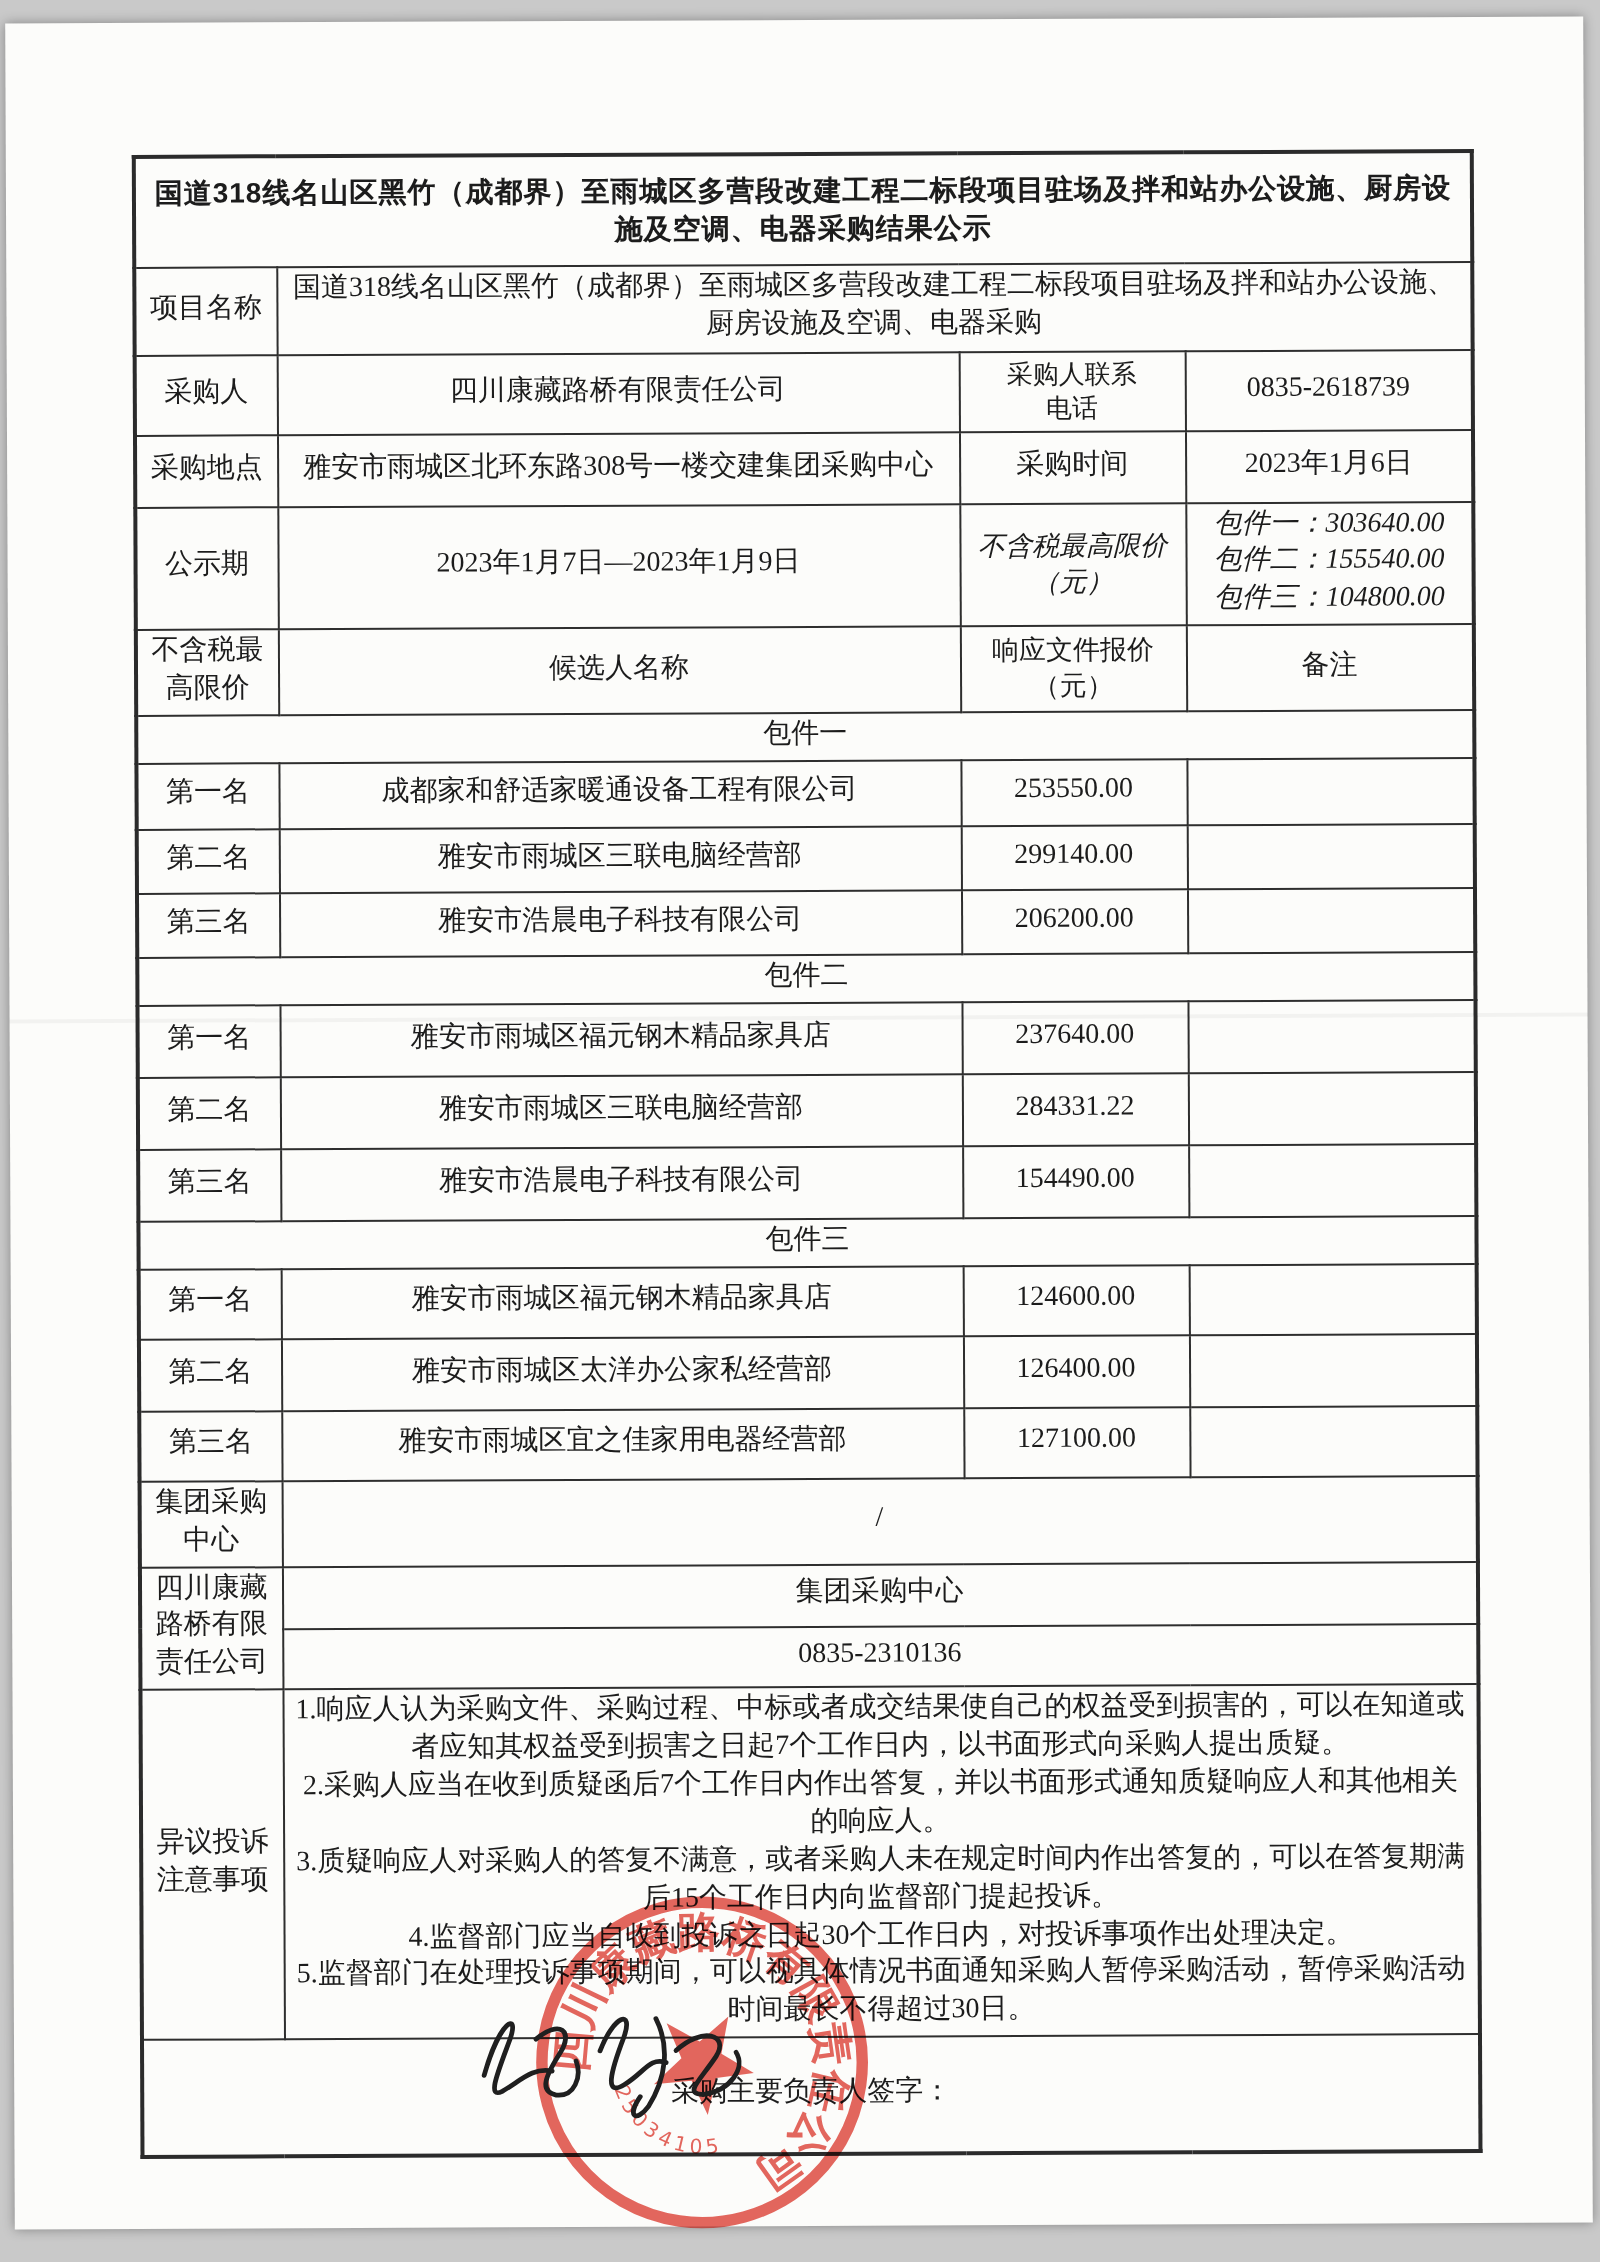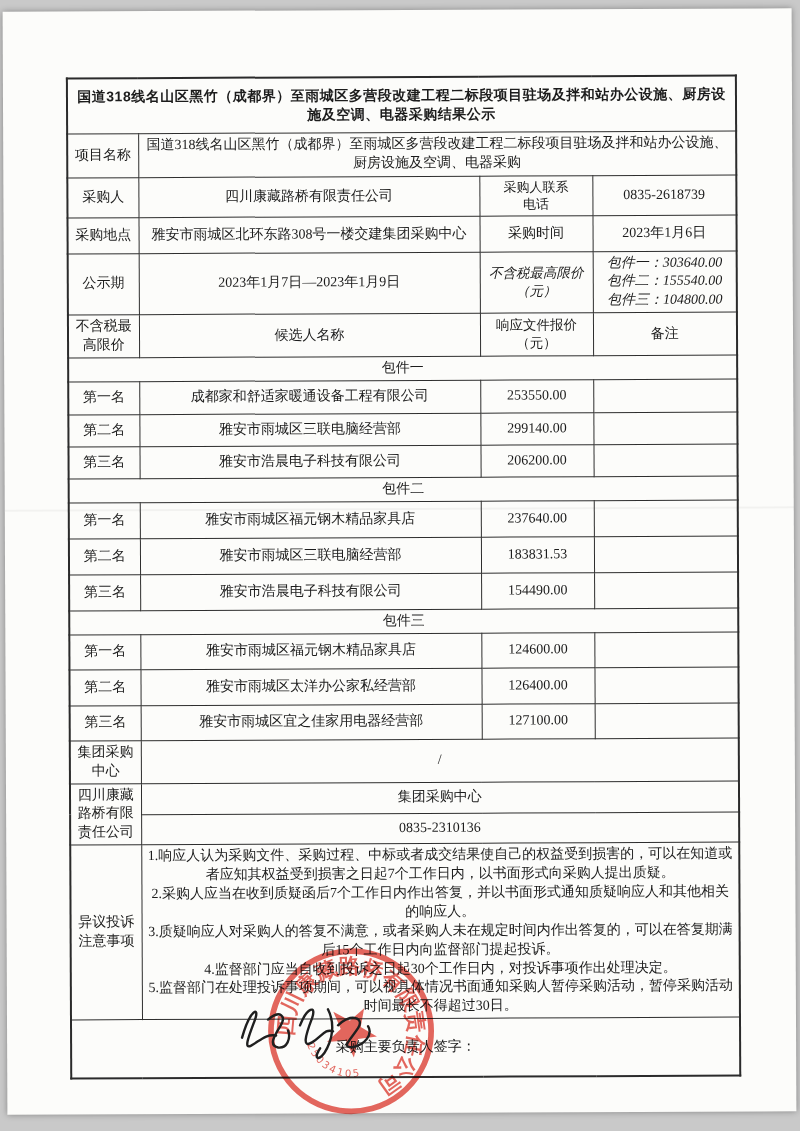--- a/index.html
+++ b/index.html
@@ -141,21 +141,21 @@
     </tr>
     <tr style="height:36px">
       <td class="label-col">第一名</td>
       <td>雅安市雨城区福元钢木精品家具店</td>
       <td>237640.00</td>
       <td></td>
     </tr>
     <tr style="height:36px">
       <td class="label-col">第二名</td>
       <td>雅安市雨城区三联电脑经营部</td>
-      <td>183831.53</td>
+      <td>284331.22</td>
       <td></td>
     </tr>
     <tr style="height:36px">
       <td class="label-col">第三名</td>
       <td>雅安市浩晨电子科技有限公司</td>
       <td>154490.00</td>
       <td></td>
     </tr>
 
     <tr style="height:21px">

